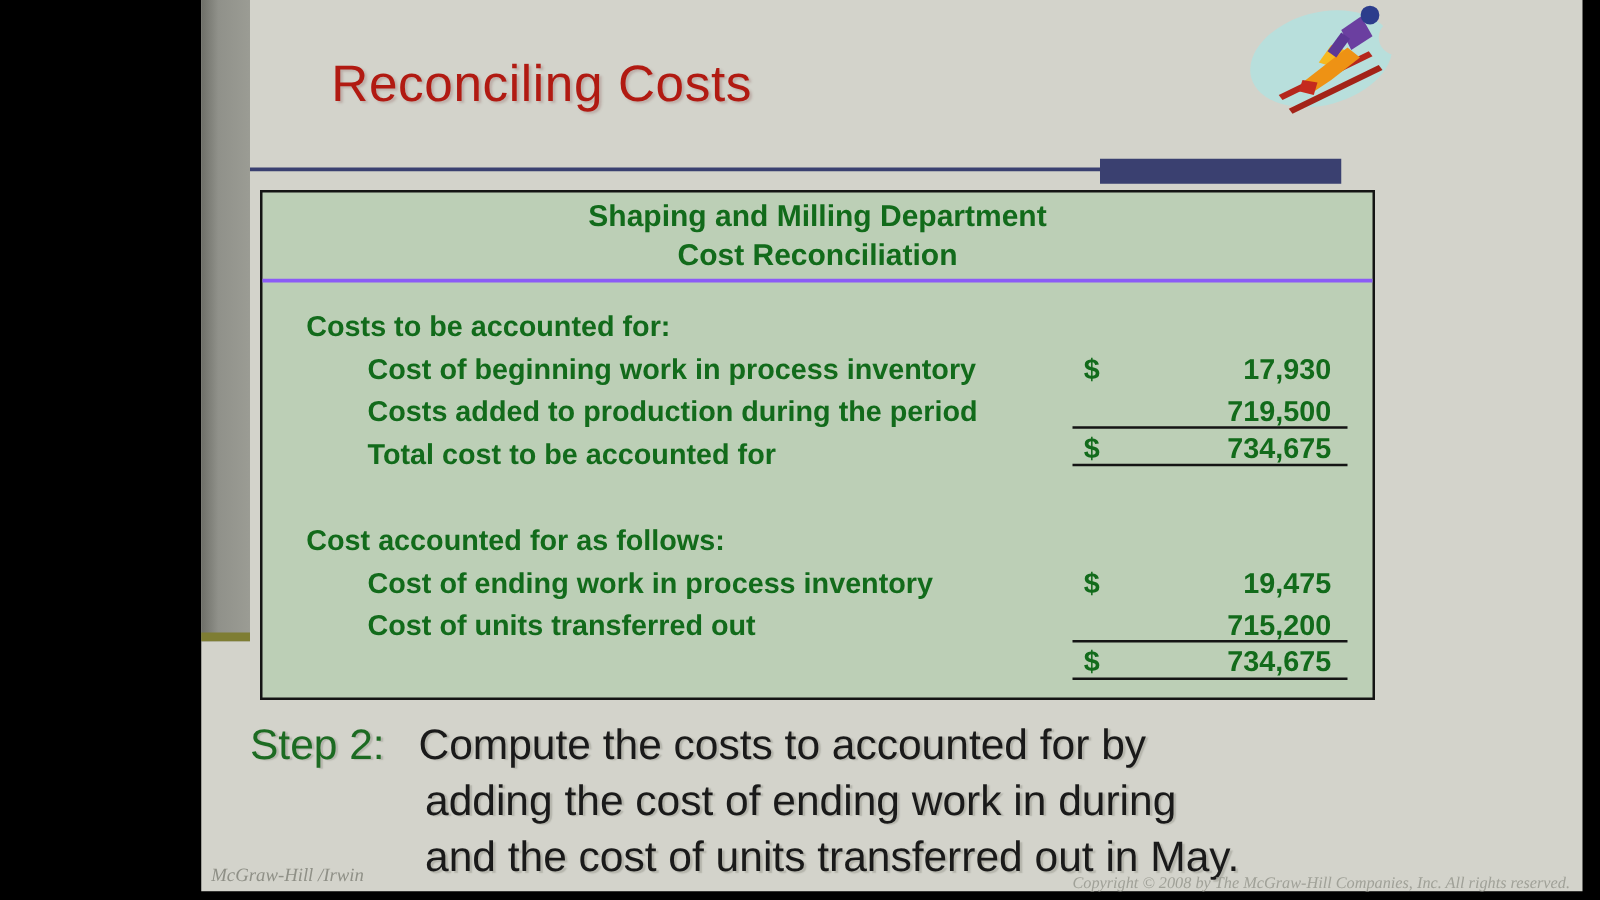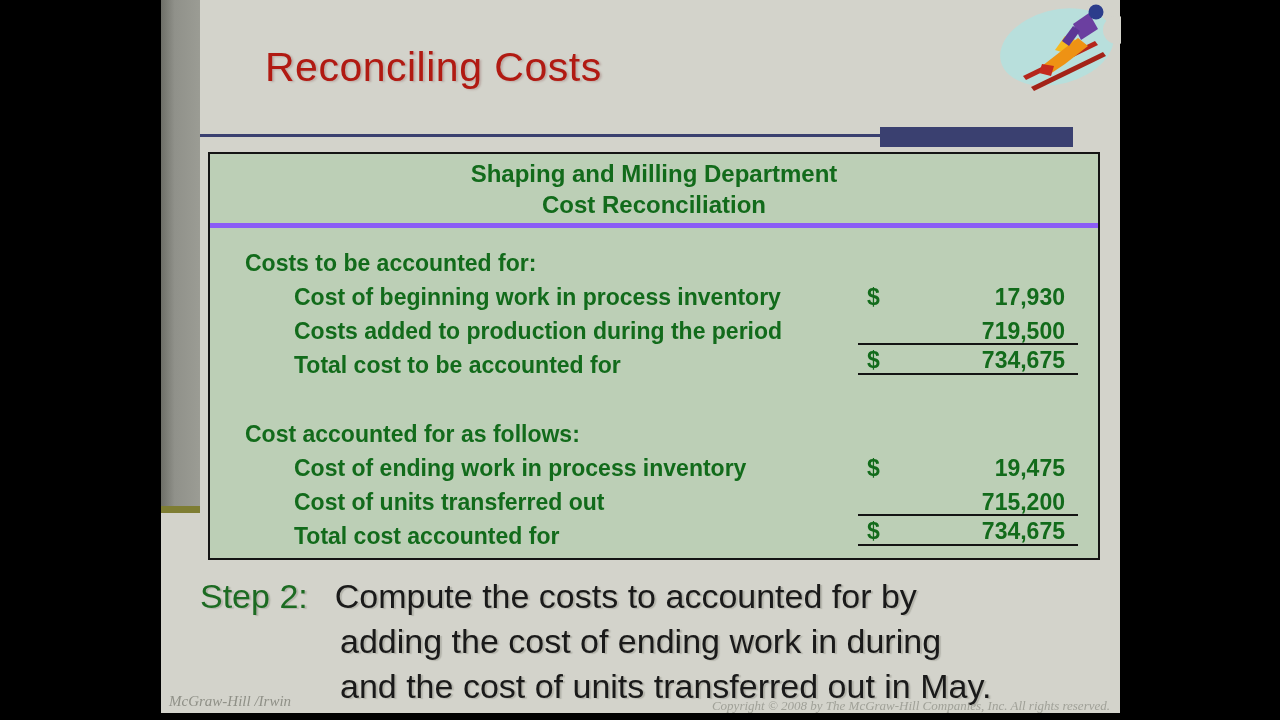--- a/index.html
+++ b/index.html
@@ -1,21 +1,21 @@
 <!DOCTYPE html>
 <html style="--slide-bg: #d3d3cb; --table-bg: #bccfb6; --table-green: #126b1b; --title-red: #b11a12; --navy: #3a4070; --olive: #7e7d33; --step-green: #1c6b22;"><head>
 <meta charset="utf-8">
 <style>
   html,body { margin:0; padding:0; background:#000; }
   .canvas {
     position:relative; width:1280px; height:720px; background:#000;
     overflow:hidden; font-family:"Liberation Sans", sans-serif;
   }
   .slide {
-    position:absolute; left:161px; top:0; width:959px; height:713px;
+    position:absolute; left:161px; top:0; width:1105px; height:713px;
     background:var(--slide-bg,#d3d3cb);
   }
   
   .sidebar {
     position:absolute; left:0; top:0; width:39px; height:513px;
     background:linear-gradient(to right,#6e6f68,#90918a 35%,#9b9c94);
   }
   .sidebar-tick {
     position:absolute; left:0; top:506px; width:39px; height:7px;
     background:var(--olive,#7e7d33);
@@ -37,21 +37,21 @@
   .logo { position:absolute; left:834px; top:0; width:126px; height:100px; }
 
   
   .costtable {
     position:absolute; left:47px; top:152px; width:892px; height:408px;
     box-sizing:border-box; border:2px solid #141414;
     background:var(--table-bg,#bccfb6);
   }
   .thead {
     height:65px; box-sizing:content-box; padding-top:4px;
-    border-bottom:5px solid #8b5cf6; text-align:center;
+    border-bottom:3px solid #8b5cf6; text-align:center;
     font-weight:bold; font-size:24px; line-height:31px;
     color:var(--table-green,#0f6b1a);
   }
   .tbody { padding-top:18px; }
   .t-row {
     position:relative; height:34px; line-height:34px;
     font-weight:bold; font-size:23px;
     color:var(--table-green,#136b1c); white-space:nowrap;
   }
   .t-row.spacer { height:35px; }
@@ -171,21 +171,20 @@
 
         <div class="t-row">
           <span class="lbl det">Cost of units transferred out</span>
           <span class="amt-group">
             <span class="cur"></span>
             <span class="amt">715,200</span>
           </span>
         </div>
 
         <div class="t-row total">
-          <span class="lbl det">Total cost accounted for</span>
           <span class="amt-group">
             <span class="cur">$</span>
             <span class="amt">734,675</span>
           </span>
         </div>
 
       </div>
     </div>
 
     <div class="step">

